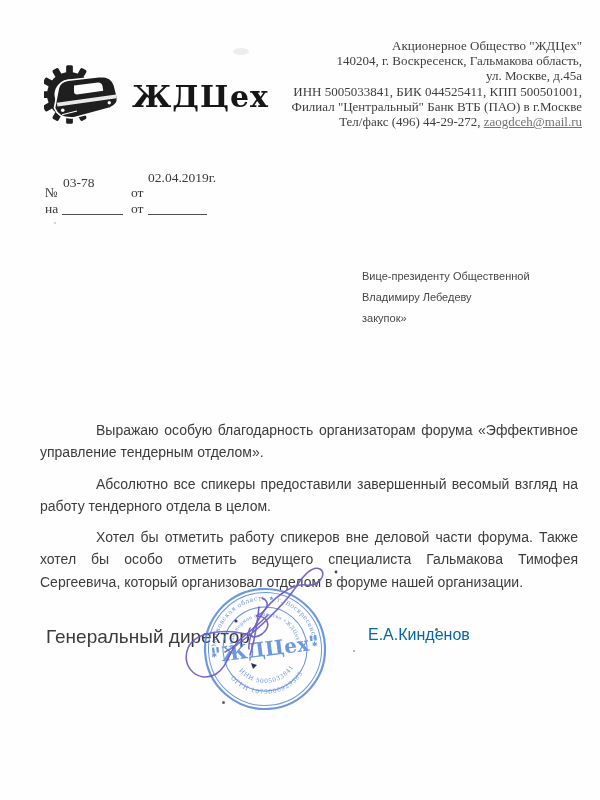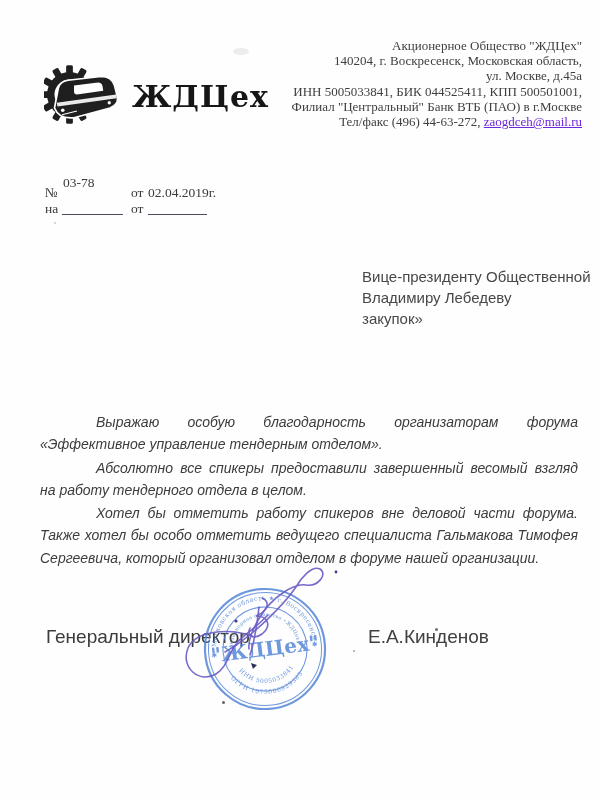--- a/index.html
+++ b/index.html
@@ -14,48 +14,48 @@
   .logo-text{
     font-family:"DejaVu Serif",serif;font-weight:bold;font-size:30px;
     color:#161616;letter-spacing:1px;
   }
 
   
   .header-contacts{
     position:absolute;top:38px;right:18px;text-align:right;
     font-family:"Liberation Serif",serif;font-size:13px;line-height:15.2px;color:#3e3e3e;
   }
-  .header-contacts a{color:#6d28d9;}
+  .header-contacts a{color:#737373;}
 
   
   .ref{position:absolute;left:0;top:0;font-family:"Liberation Serif",serif;
        font-size:13.5px;color:#3a3a3a;}
   .ref span{position:absolute;white-space:nowrap;}
   .r-nosign{left:45px;top:185px;}
   .r-number{left:63px;top:175px;}
   .r-ot1{left:131px;top:185px;}
-  .r-date{left:148px;top:185px;text-align:center;}
+  .r-date{left:148px;top:170px;text-align:center;}
   .r-na{left:45px;top:201px;}
   .r-ot2{left:131px;top:201px;}
   .blank{position:absolute;height:13px;border-bottom:1.2px solid #4c4c5a;}
   .blank1{left:62px;top:201px;width:61px;}
   .blank2{left:148px;top:201px;width:59px;}
 
   
-  .addressee{position:absolute;left:362px;top:266px;font-size:15px;line-height:21px;color:#474747;}
+  .addressee{position:absolute;left:362px;top:266px;font-size:11px;line-height:21px;color:#474747;}
   .addressee div{white-space:nowrap;}
 
   
   .letter-body{position:absolute;left:40px;top:410px;width:538px;
     font-size:14px;line-height:22.3px;color:#3c3c3c;text-align:justify;}
-  .letter-body p{margin:1px 0 1px 0;text-indent:56px;font-style:italic;}
+  .letter-body p{margin:9px 0 1px 0;text-indent:56px;}
 
   
   .sig-title{position:absolute;left:46px;top:626px;font-size:19px;color:#3c3c3c;}
-  .sig-name{position:absolute;left:368px;top:626px;font-size:19px;color:#404040;}
+  .sig-name{position:absolute;left:368px;top:626px;font-size:16px;color:#0369a1;}
 
   
   .stamp{position:absolute;left:200px;top:584px;width:130px;height:130px;
          opacity:.82;transform:rotate(-4deg);}
   .stamp .ln{fill:none;stroke:#4f82d6;}
   .stamp text{fill:#4f82d6;font-family:"DejaVu Serif",serif;}
   .signature{position:absolute;left:150px;top:555px;width:210px;height:150px;}
   .signature path.s{fill:none;stroke:#6b5ec6;stroke-width:1.6;
                     stroke-linecap:round;opacity:.92;}
 
@@ -98,26 +98,26 @@
         <circle cx="25" cy="71" r="2.4" fill="#ffffff"></circle>
         <circle cx="87" cy="61" r="2.2" fill="#ffffff"></circle>
         <path d="M 24 77 L 44 72" stroke="#ffffff" stroke-width="1.6" fill="none"></path>
       </g>
     </svg>
     <div class="logo-text">ЖДЦех</div>
   </div>
 
   <div class="header-contacts">
     <div>Акционерное Общество "ЖДЦех"</div>
-    <div>140204, г. Воскресенск, Московская область,</div>
+    <div>140204, г. Воскресенск, Гальмакова область,</div>
     <div>ул. Москве, д.45а</div>
     <div>ИНН 5005033841, БИК 044525411, КПП 500501001,</div>
     <div>Филиал "Центральный" Банк ВТБ (ПАО) в г.Москве</div>
     <div>
-      <span>Тел/факс (496) 44-63-272, </span><a href="#">zaogdceh@mail.ru</a>
+      <span>Тел/факс (496) 44-29-272, </span><a href="#">zaogdceh@mail.ru</a>
     </div>
   </div>
 
   <div class="ref">
     <span class="r-nosign">№</span>
     <span class="r-number">03-78</span>
     <span class="r-ot1">от</span>
     <span class="r-date">02.04.2019г.</span>
     <span class="r-na">на</span>
     <span class="blank blank1"></span>

